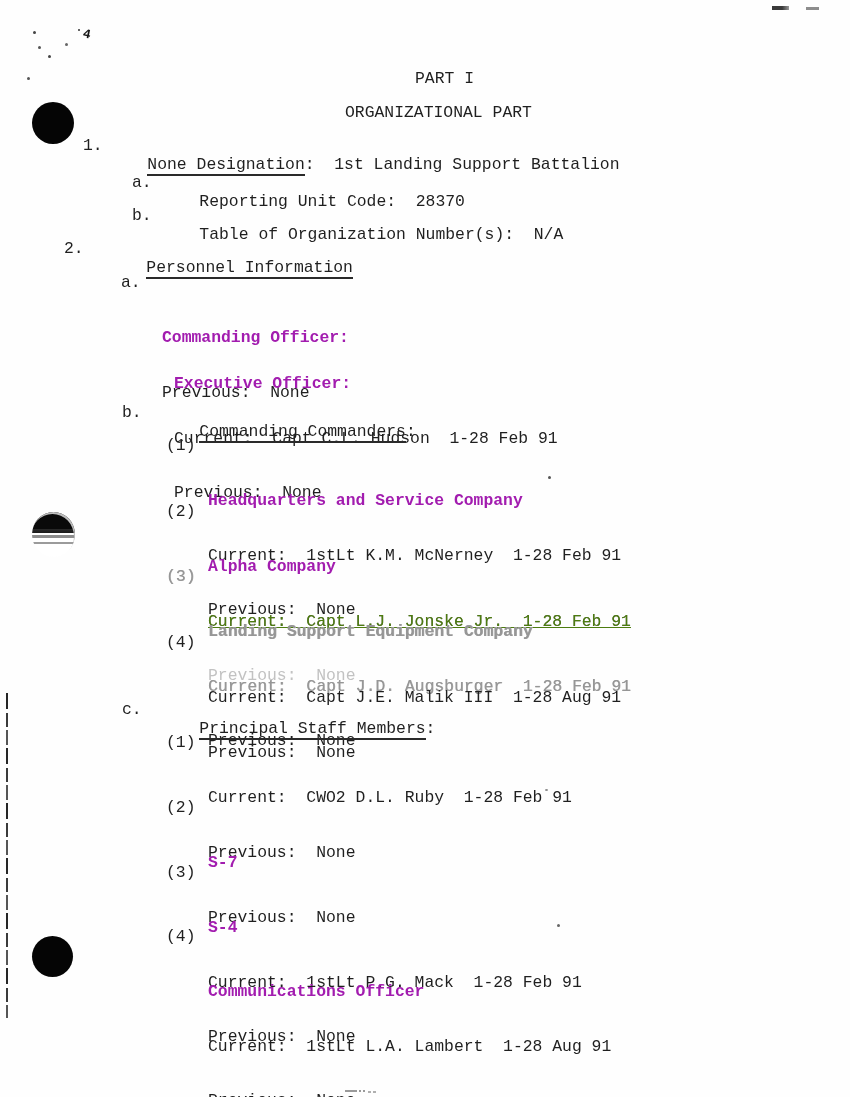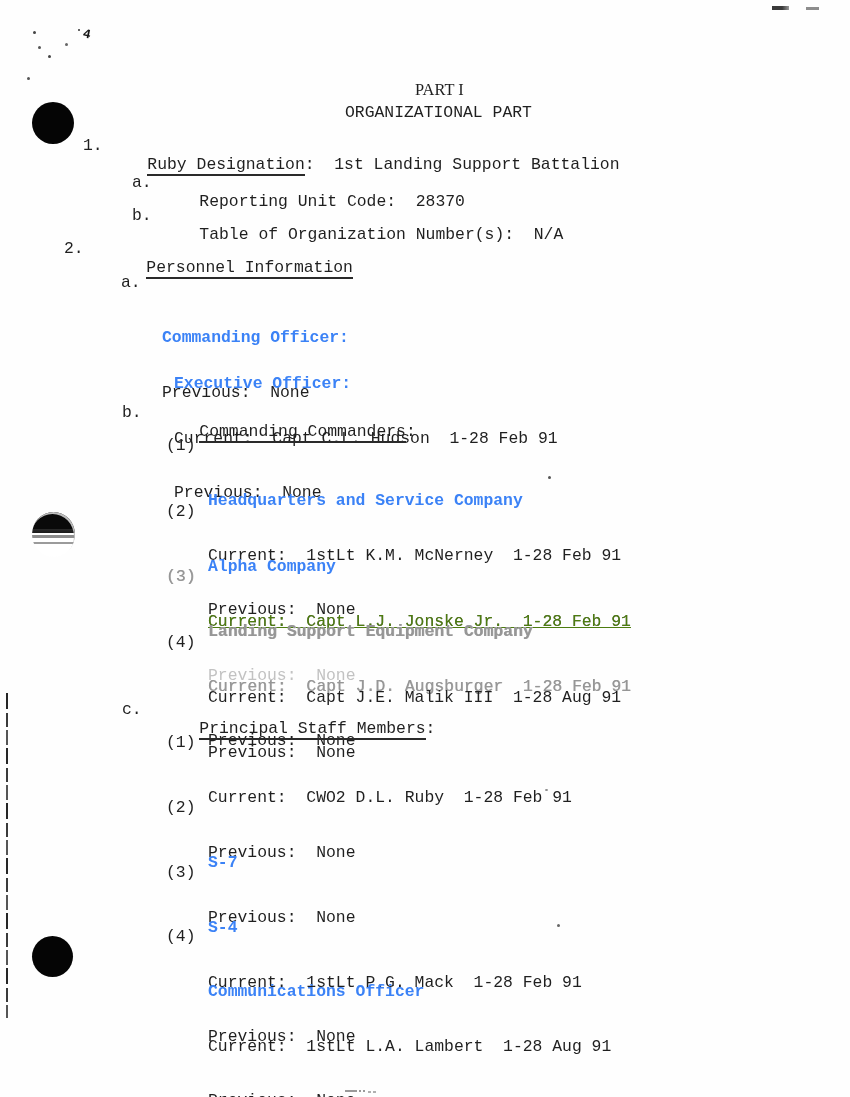--- a/index.html
+++ b/index.html
@@ -8,21 +8,21 @@
     width:850px;height:1097px;
     background:#fefefe;
     overflow:hidden;
     font-family:"Liberation Mono","DejaVu Sans Mono",monospace;
     font-size:16.4px;
     color:#1f1f1f;
   }
   .block{position:absolute;white-space:pre;}
   .line{height:16.5px;line-height:16.5px;white-space:pre;}
   .marker{position:absolute;top:0;white-space:pre;}
-  .bold{font-weight:bold;color:#3b82f6;}
+  .bold{font-weight:bold;color:#a21caf;}
   .ul{border-bottom:2px solid #2a2a2a;padding-bottom:0px;}
   
   .rough{color:#4d7c0f;text-shadow:0 0 .6px #6a6a6a;text-decoration:underline;}
   .faded{color:#969696;filter:blur(.4px);text-shadow:.5px 0 0 #b0b0b0;}
   .faded2{color:#c2c2c2;filter:blur(.4px);}
   
   .punch{position:absolute;border-radius:50%;background:#050505;}
   .punch-striped{
     position:absolute;border-radius:50%;
     background:linear-gradient(180deg,
@@ -73,25 +73,25 @@
   <div class="punch" style="left:32px;top:936px;width:41px;height:41px;"></div>
 
   <div class="vline" style="left:6px;top:693px;height:325px;"></div>
 
   <div class="dashmark" style="left:345px;top:1090px;width:12px;height:2px;background:#9a9a9a;"></div>
   <div class="dashmark" style="left:359px;top:1090px;width:2px;height:2px;background:#9a9a9a;"></div>
   <div class="dashmark" style="left:363px;top:1090px;width:2px;height:2px;background:#9a9a9a;"></div>
   <div class="dashmark" style="left:368px;top:1091px;width:3px;height:2px;background:#b0b0b0;"></div>
   <div class="dashmark" style="left:373px;top:1091px;width:3px;height:2px;background:#b0b0b0;"></div>
 
-  <div class="block" style="left:415px;top:80px;font-family:Liberation Serif, serif;">PART I</div>
+  <div class="block" style="left:415px;top:69px;">PART I</div>
   <div class="block" style="left:345px;top:103px;">ORGANIZATIONAL PART</div>
 
   <div class="block" style="left:108px;top:136px;">
-    <span class="marker" style="left:-25px;">1.</span><span class="ul">Ruby Designation</span><span>:  1st Landing Support Battalion</span>
+    <span class="marker" style="left:-25px;">1.</span><span class="ul">None Designation</span><span>:  1st Landing Support Battalion</span>
   </div>
   <div class="block" style="left:160px;top:173px;">
     <span class="marker" style="left:-28px;">a.</span><span>Reporting Unit Code:  28370</span>
   </div>
   <div class="block" style="left:160px;top:206px;">
     <span class="marker" style="left:-28px;">b.</span><span>Table of Organization Number(s):  N/A</span>
   </div>
 
   <div class="block" style="left:107px;top:239px;">
     <span class="marker" style="left:-43px;">2.</span><span class="ul">Personnel Information</span>

